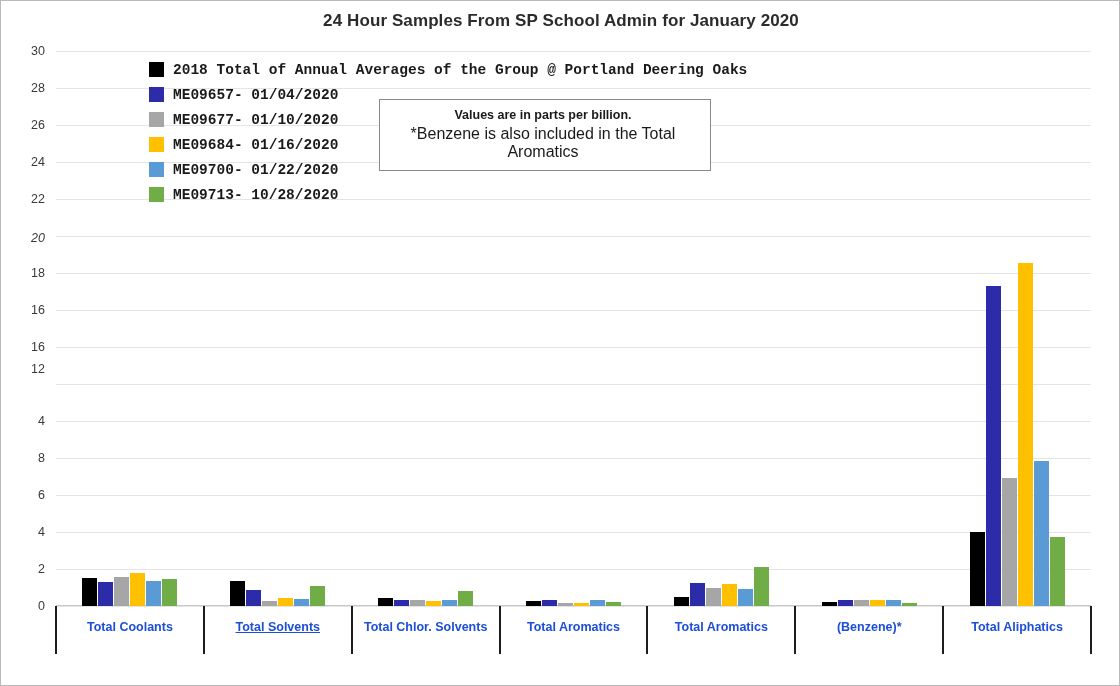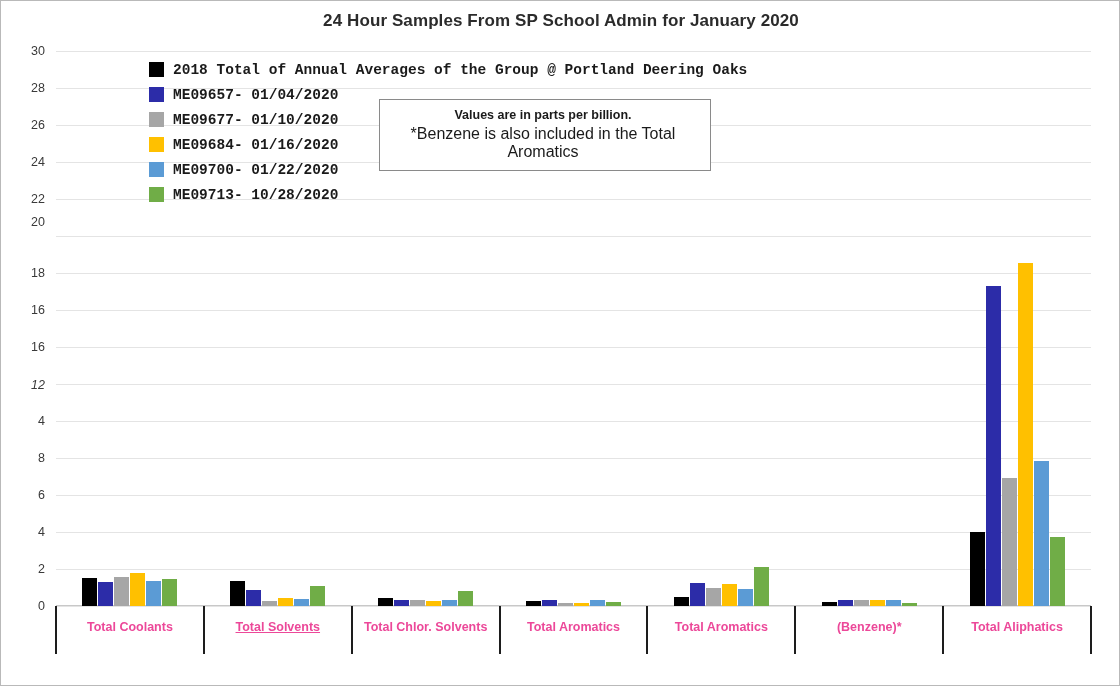--- a/index.html
+++ b/index.html
@@ -96,21 +96,21 @@
     height: 48px;
     background: #1d1d1d;
   }
   .cat-label {
     position: absolute;
     bottom: -28px;
     width: 190px;
     text-align: center;
     font-size: 12.5px;
     font-weight: bold;
-    color: #ec4899;
+    color: #1d4ed8;
     white-space: nowrap;
   }
   
   #legend {
     position: absolute;
     left: 148px;
     top: 58px;
     display: flex;
     flex-direction: column;
     gap: 4px;
@@ -162,25 +162,25 @@
 
   <div id="chart-title">24 Hour Samples From SP School Admin for January 2020</div>
 
   <div class="ytick-wrap" id="ytick-wrap">
       <div class="ytick-lbl" style="top: 555px;">0</div>
       <div class="ytick-lbl" style="top: 518px;">2</div>
       <div class="ytick-lbl" style="top: 481px;">4</div>
       <div class="ytick-lbl" style="top: 444px;">6</div>
       <div class="ytick-lbl" style="top: 407px;">8</div>
       <div class="ytick-lbl" style="top: 370px;">4</div>
-      <div class="ytick-lbl" style="top: 334px; font-style: italic;">12</div>
+      <div class="ytick-lbl" style="top: 318px;">12</div>
       <div class="ytick-lbl" style="top: 296px;">16</div>
       <div class="ytick-lbl" style="top: 259px;">16</div>
       <div class="ytick-lbl" style="top: 222px;">18</div>
-      <div class="ytick-lbl" style="top: 171px;">20</div>
+      <div class="ytick-lbl" style="top: 187px; font-style: italic;">20</div>
       <div class="ytick-lbl" style="top: 148px;">22</div>
       <div class="ytick-lbl" style="top: 111px;">24</div>
       <div class="ytick-lbl" style="top: 74px;">26</div>
       <div class="ytick-lbl" style="top: 37px;">28</div>
       <div class="ytick-lbl" style="top: 0px;">30</div>
     </div>
 
   <div id="plot">
     <div id="gridlines">
         <div class="gridline" style="top: 555px;"></div>

